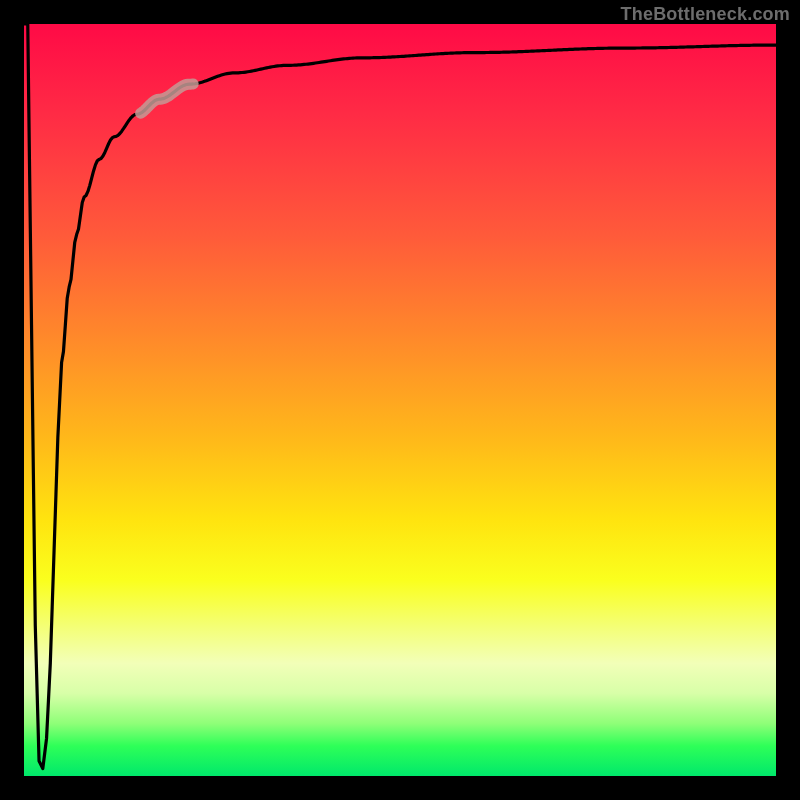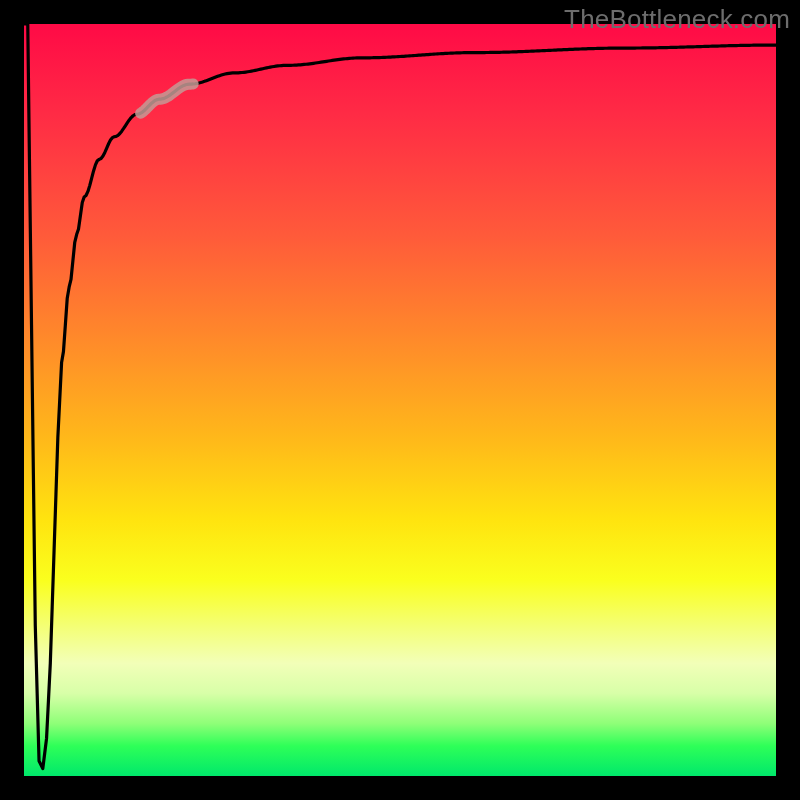--- a/index.html
+++ b/index.html
@@ -41,22 +41,22 @@
       #8fff78 93%,
       #2eff58 96%,
       #00e86b 100%
     );
   }
   .watermark {
     position: absolute;
     top: 4px;
     right: 10px;
     color: #6d6d6d;
-    font-size: 26px;
-    font-weight: 400;
+    font-size: 18px;
+    font-weight: 700;
     letter-spacing: 0.2px;
     user-select: none;
   }
   svg.curve {
     position: absolute;
     left: 24px;
     top: 24px;
     width: 752px;
     height: 752px;
     overflow: visible;

